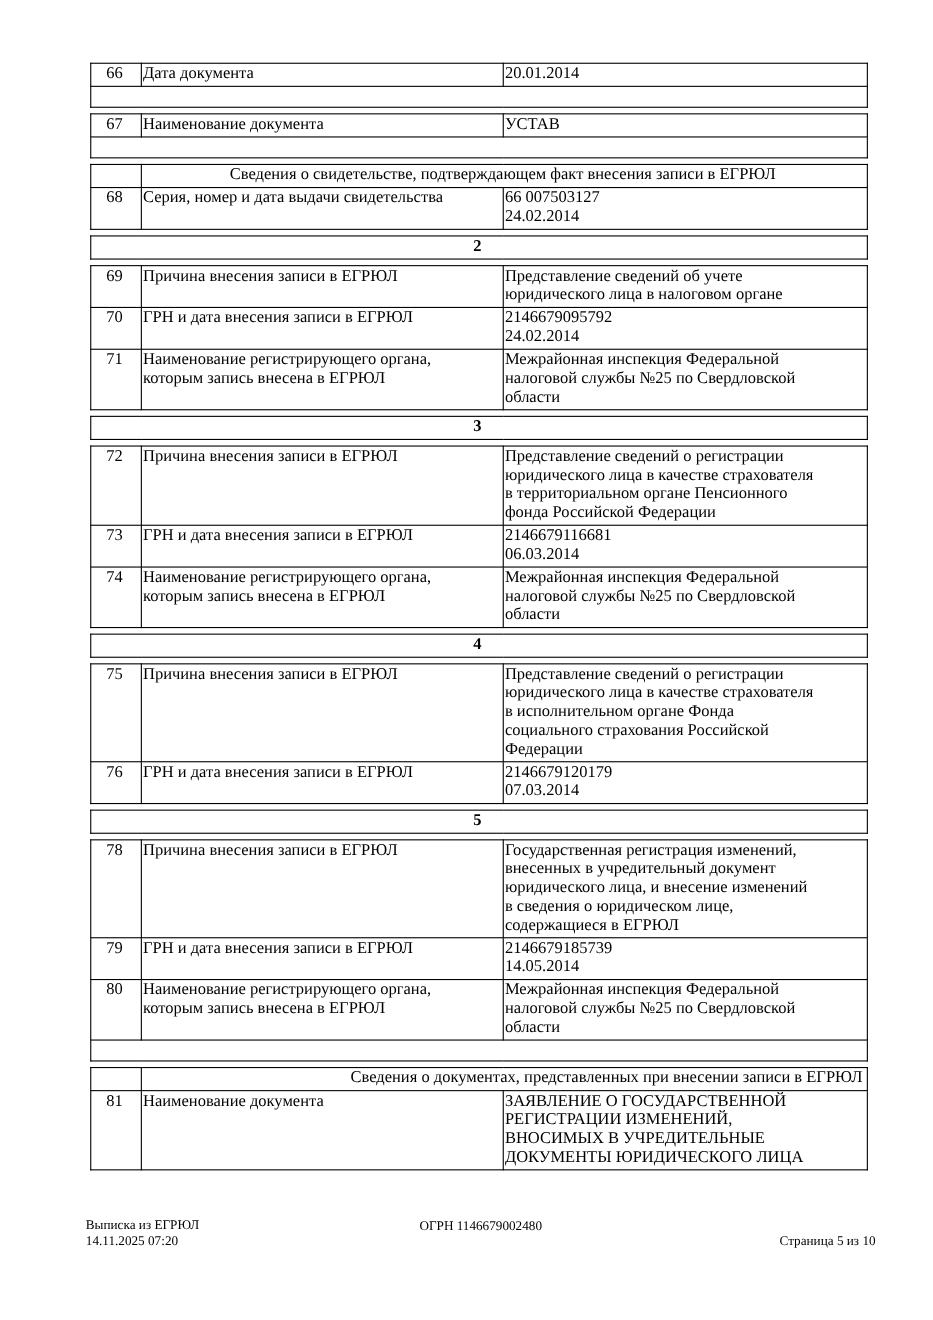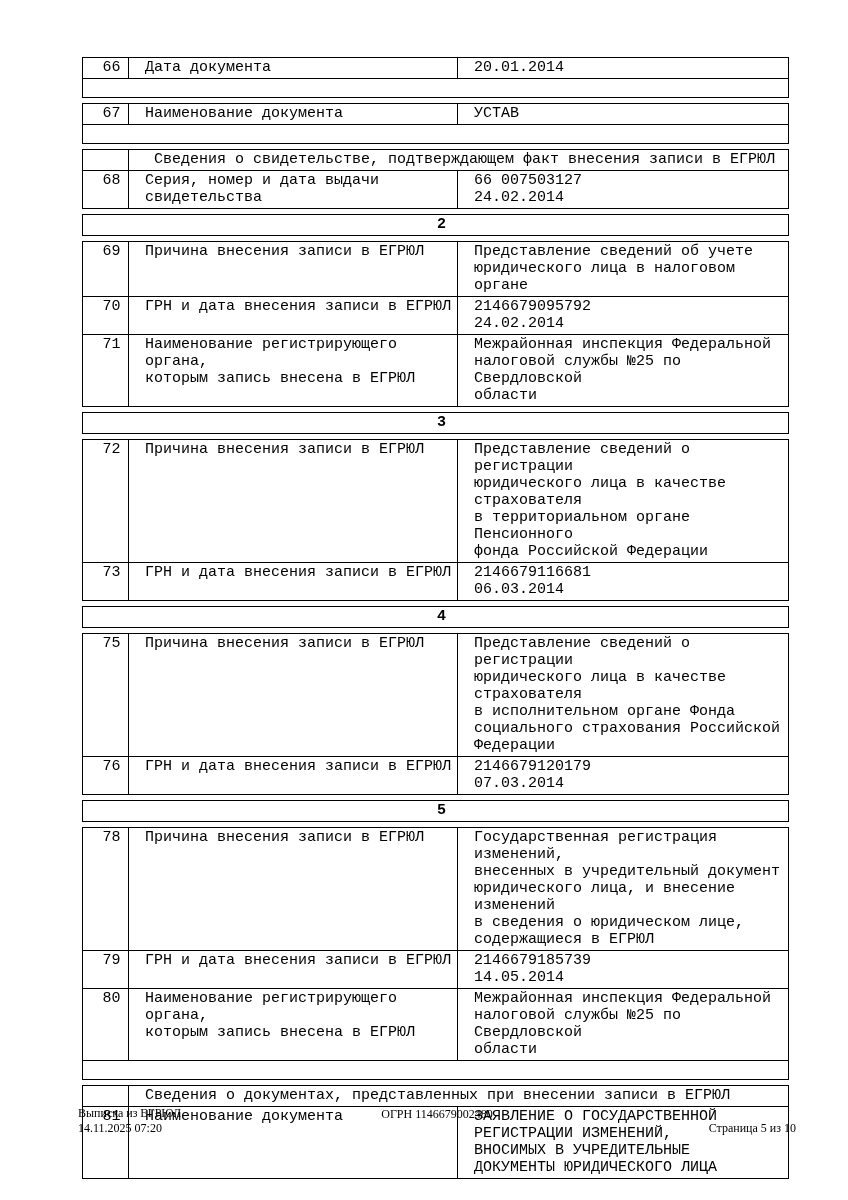--- a/index.html
+++ b/index.html
@@ -20,28 +20,27 @@
     border-collapse: collapse;
     table-layout: fixed;
     width: 706px;
     margin-bottom: 5px;
   }
   table.blk td {
     border: 1px solid #000;
     vertical-align: top;
     font-size: 15px;
     line-height: 17px;
-    padding: 1px 4px 2px 16px;
+    padding: 1px 4px 2px 1px;
     white-space: pre-line;
     overflow: hidden;
-    font-family: Liberation Mono, monospace;
   }
   td.num { text-align: center; padding-left: 0; padding-right: 0; }
   td.hdr-center { text-align: center; }
-  td.hdr-left { text-align: left; margin-top: 36px; }
+  td.hdr-left { text-align: right; margin-top: 36px; }
   td.sec { text-align: center; font-weight: bold; padding-top: 2px; padding-bottom: 2px; }
   td.emptyrow { height: 15px; padding: 0; }
   .page-footer {
     position: absolute;
     top: 1136px; left: 78px; right: 52px;
     font-size: 12px; line-height: 15px;
   }
   .footer-left { position: absolute; left: 0; bottom: 0; margin-top: 48px; }
   .footer-center { position: absolute; left: 50%; transform: translateX(-50%); bottom: 14px; white-space: nowrap; }
   .footer-right { position: absolute; right: 0; bottom: 0; white-space: nowrap; }
@@ -169,20 +168,28 @@
           <td>Представление сведений о регистрации
 юридического лица в качестве страхователя
 в территориальном органе Пенсионного
 фонда Российской Федерации</td>
         </tr>
         <tr>
           <td class="num">73</td>
           <td>ГРН и дата внесения записи в ЕГРЮЛ</td>
           <td>2146679116681
 06.03.2014</td>
+        </tr>
+        <tr>
+          <td class="num">74</td>
+          <td>Наименование регистрирующего органа,
+которым запись внесена в ЕГРЮЛ</td>
+          <td>Межрайонная инспекция Федеральной
+налоговой службы №25 по Свердловской
+области</td>
         </tr>
       </tbody>
     </table>
     <table class="blk">
       <colgroup>
         <col style="width: 46px;">
         <col style="width: 329px;">
         <col style="width: 331px;">
       </colgroup>
       <tbody>

